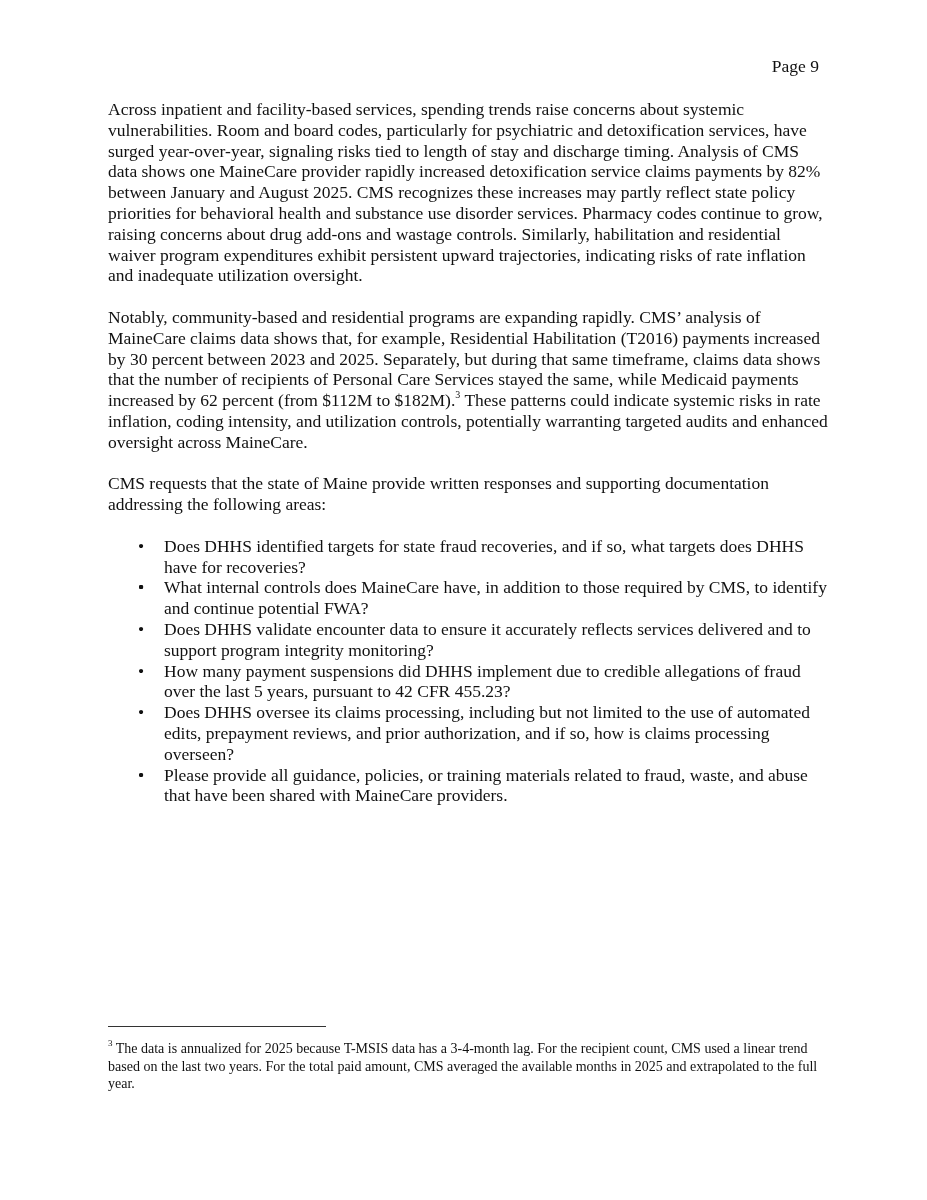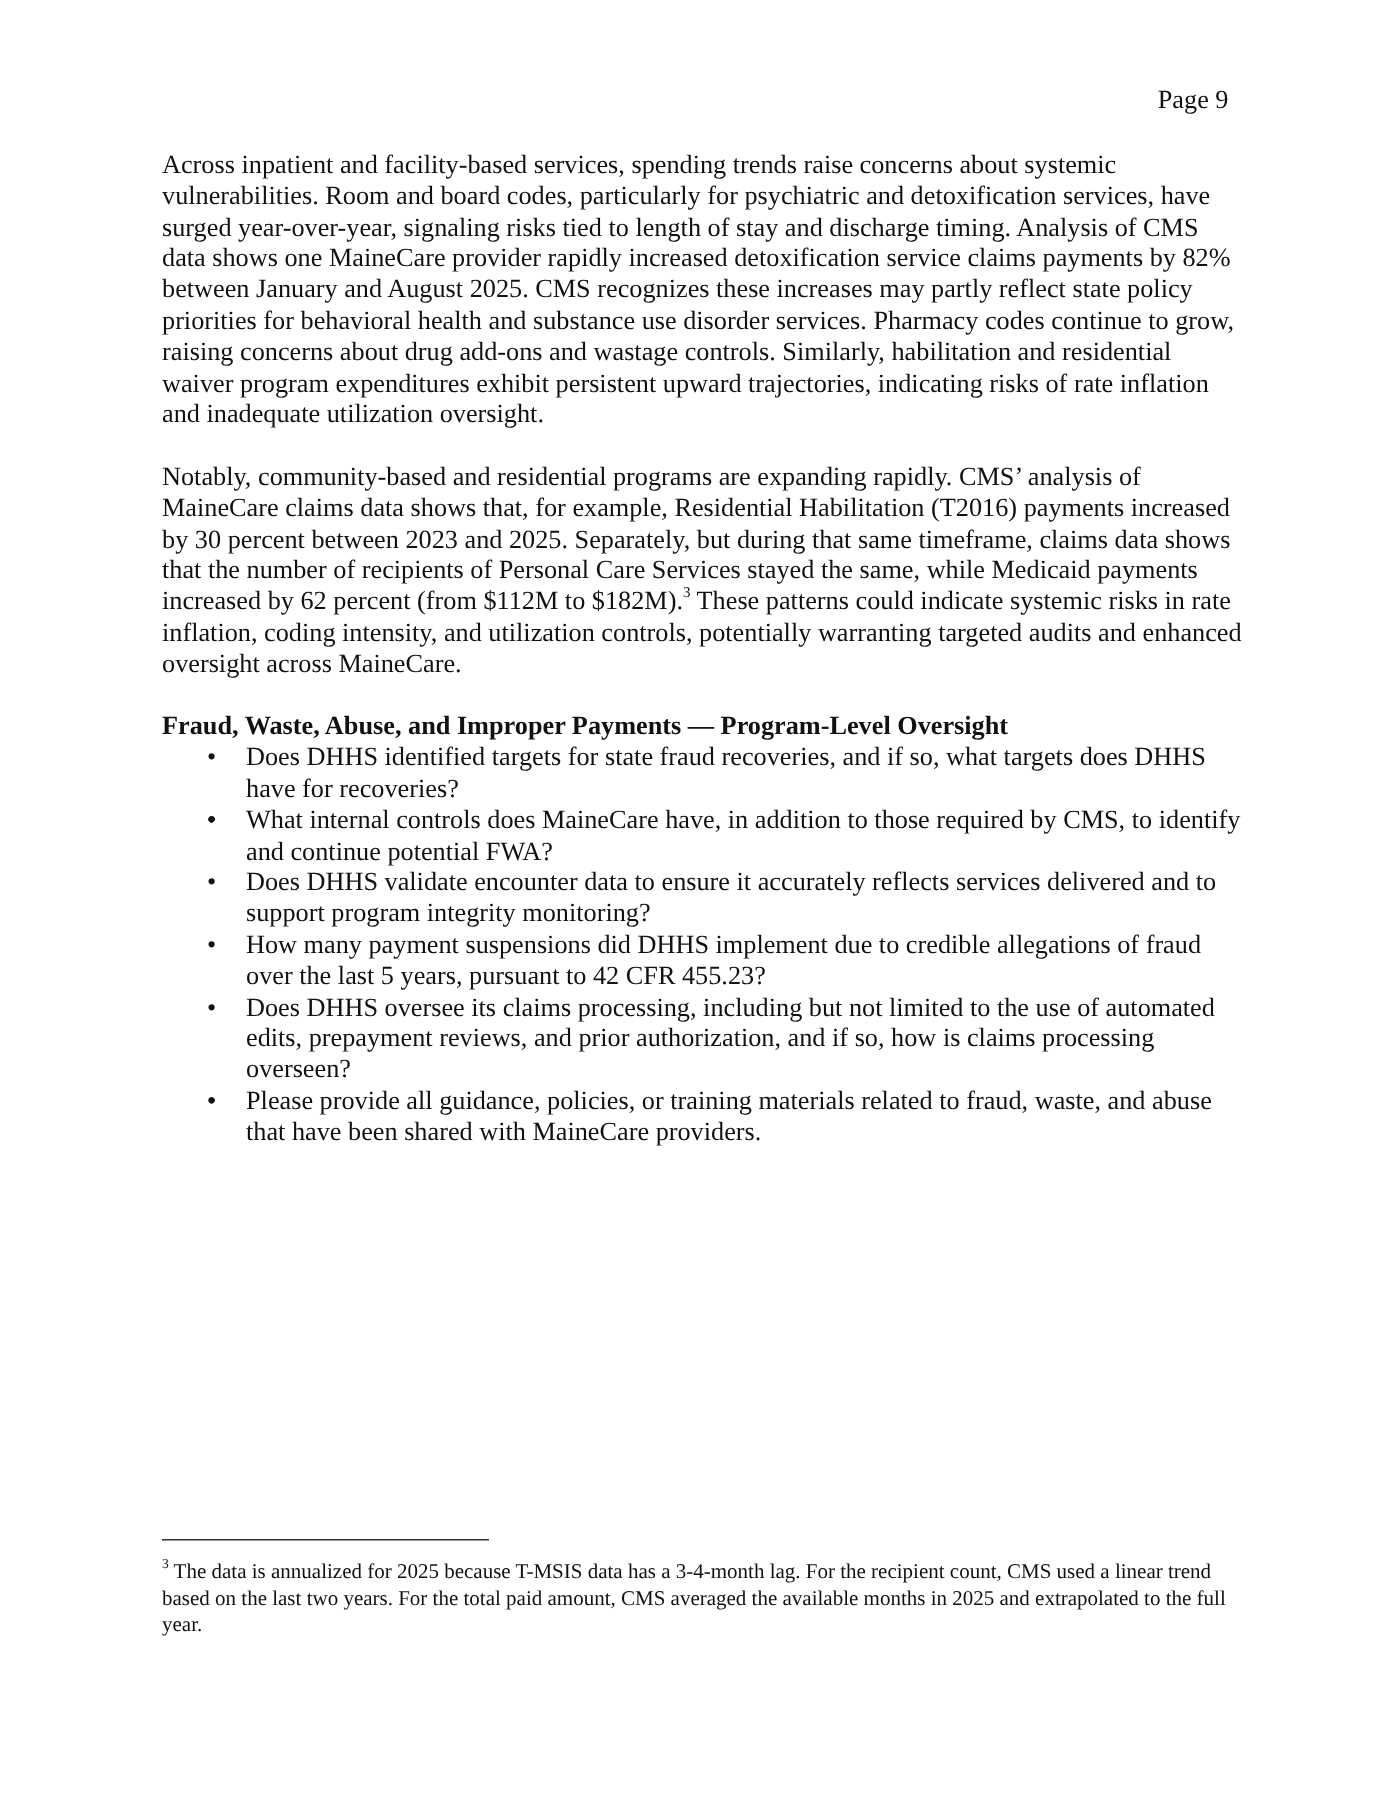--- a/index.html
+++ b/index.html
@@ -81,22 +81,22 @@
 </head>
 <body>
 
 <div class="page-number">Page 9</div>
 
 <div class="content">
   <p class="para">Across inpatient and facility-based services, spending trends raise concerns about systemic vulnerabilities. Room and board codes, particularly for psychiatric and detoxification services, have surged year-over-year, signaling risks tied to length of stay and discharge timing. Analysis of CMS data shows one MaineCare provider rapidly increased detoxification service claims payments by 82% between January and August 2025. CMS recognizes these increases may partly reflect state policy priorities for behavioral health and substance use disorder services. Pharmacy codes continue to grow, raising concerns about drug add-ons and wastage controls. Similarly, habilitation and residential waiver program expenditures exhibit persistent upward trajectories, indicating risks of rate inflation and inadequate utilization oversight.</p>
 
   <p class="para"><span>Notably, community-based and residential programs are expanding rapidly. CMS’ analysis of MaineCare claims data shows that, for example, Residential Habilitation (T2016) payments increased by 30 percent between 2023 and 2025. Separately, but during that same timeframe, claims data shows that the number of recipients of Personal Care Services stayed the same, while Medicaid payments increased by 62 percent (from $112M to $182M).</span><sup>3</sup><span> These patterns could indicate systemic risks in rate inflation, coding intensity, and utilization controls, potentially warranting targeted audits and enhanced oversight across MaineCare.</span></p>
 
+  <p class="para">CMS requests that the state of Maine provide written responses and supporting documentation addressing the following areas:</p>
 
-  <p class="section-heading">Fraud, Waste, Abuse, and Improper Payments — Program-Level Oversight</p>
 
   <ul class="bullet-list">
     <li class="bullet-item"><span class="bullet-dot">•</span><span>Does DHHS identified targets for state fraud recoveries, and if so, what targets does DHHS have for recoveries?</span></li>
     <li class="bullet-item"><span class="bullet-dot">•</span></li>
     <li class="bullet-item"><span class="bullet-dot">•</span></li>
     <li class="bullet-item"><span class="bullet-dot">•</span><span>What internal controls does MaineCare have, in addition to those required by CMS, to identify and continue potential FWA?</span></li>
     <li class="bullet-item"><span class="bullet-dot">•</span><span>Does DHHS validate encounter data to ensure it accurately reflects services delivered and to support program integrity monitoring?</span></li>
     <li class="bullet-item"><span class="bullet-dot">•</span><span>How many payment suspensions did DHHS implement due to credible allegations of fraud over the last 5 years, pursuant to 42 CFR 455.23?</span></li>
     <li class="bullet-item"><span class="bullet-dot">•</span><span>Does DHHS oversee its claims processing, including but not limited to the use of automated edits, prepayment reviews, and prior authorization, and if so, how is claims processing overseen?</span></li>
     <li class="bullet-item"><span class="bullet-dot">•</span></li>

